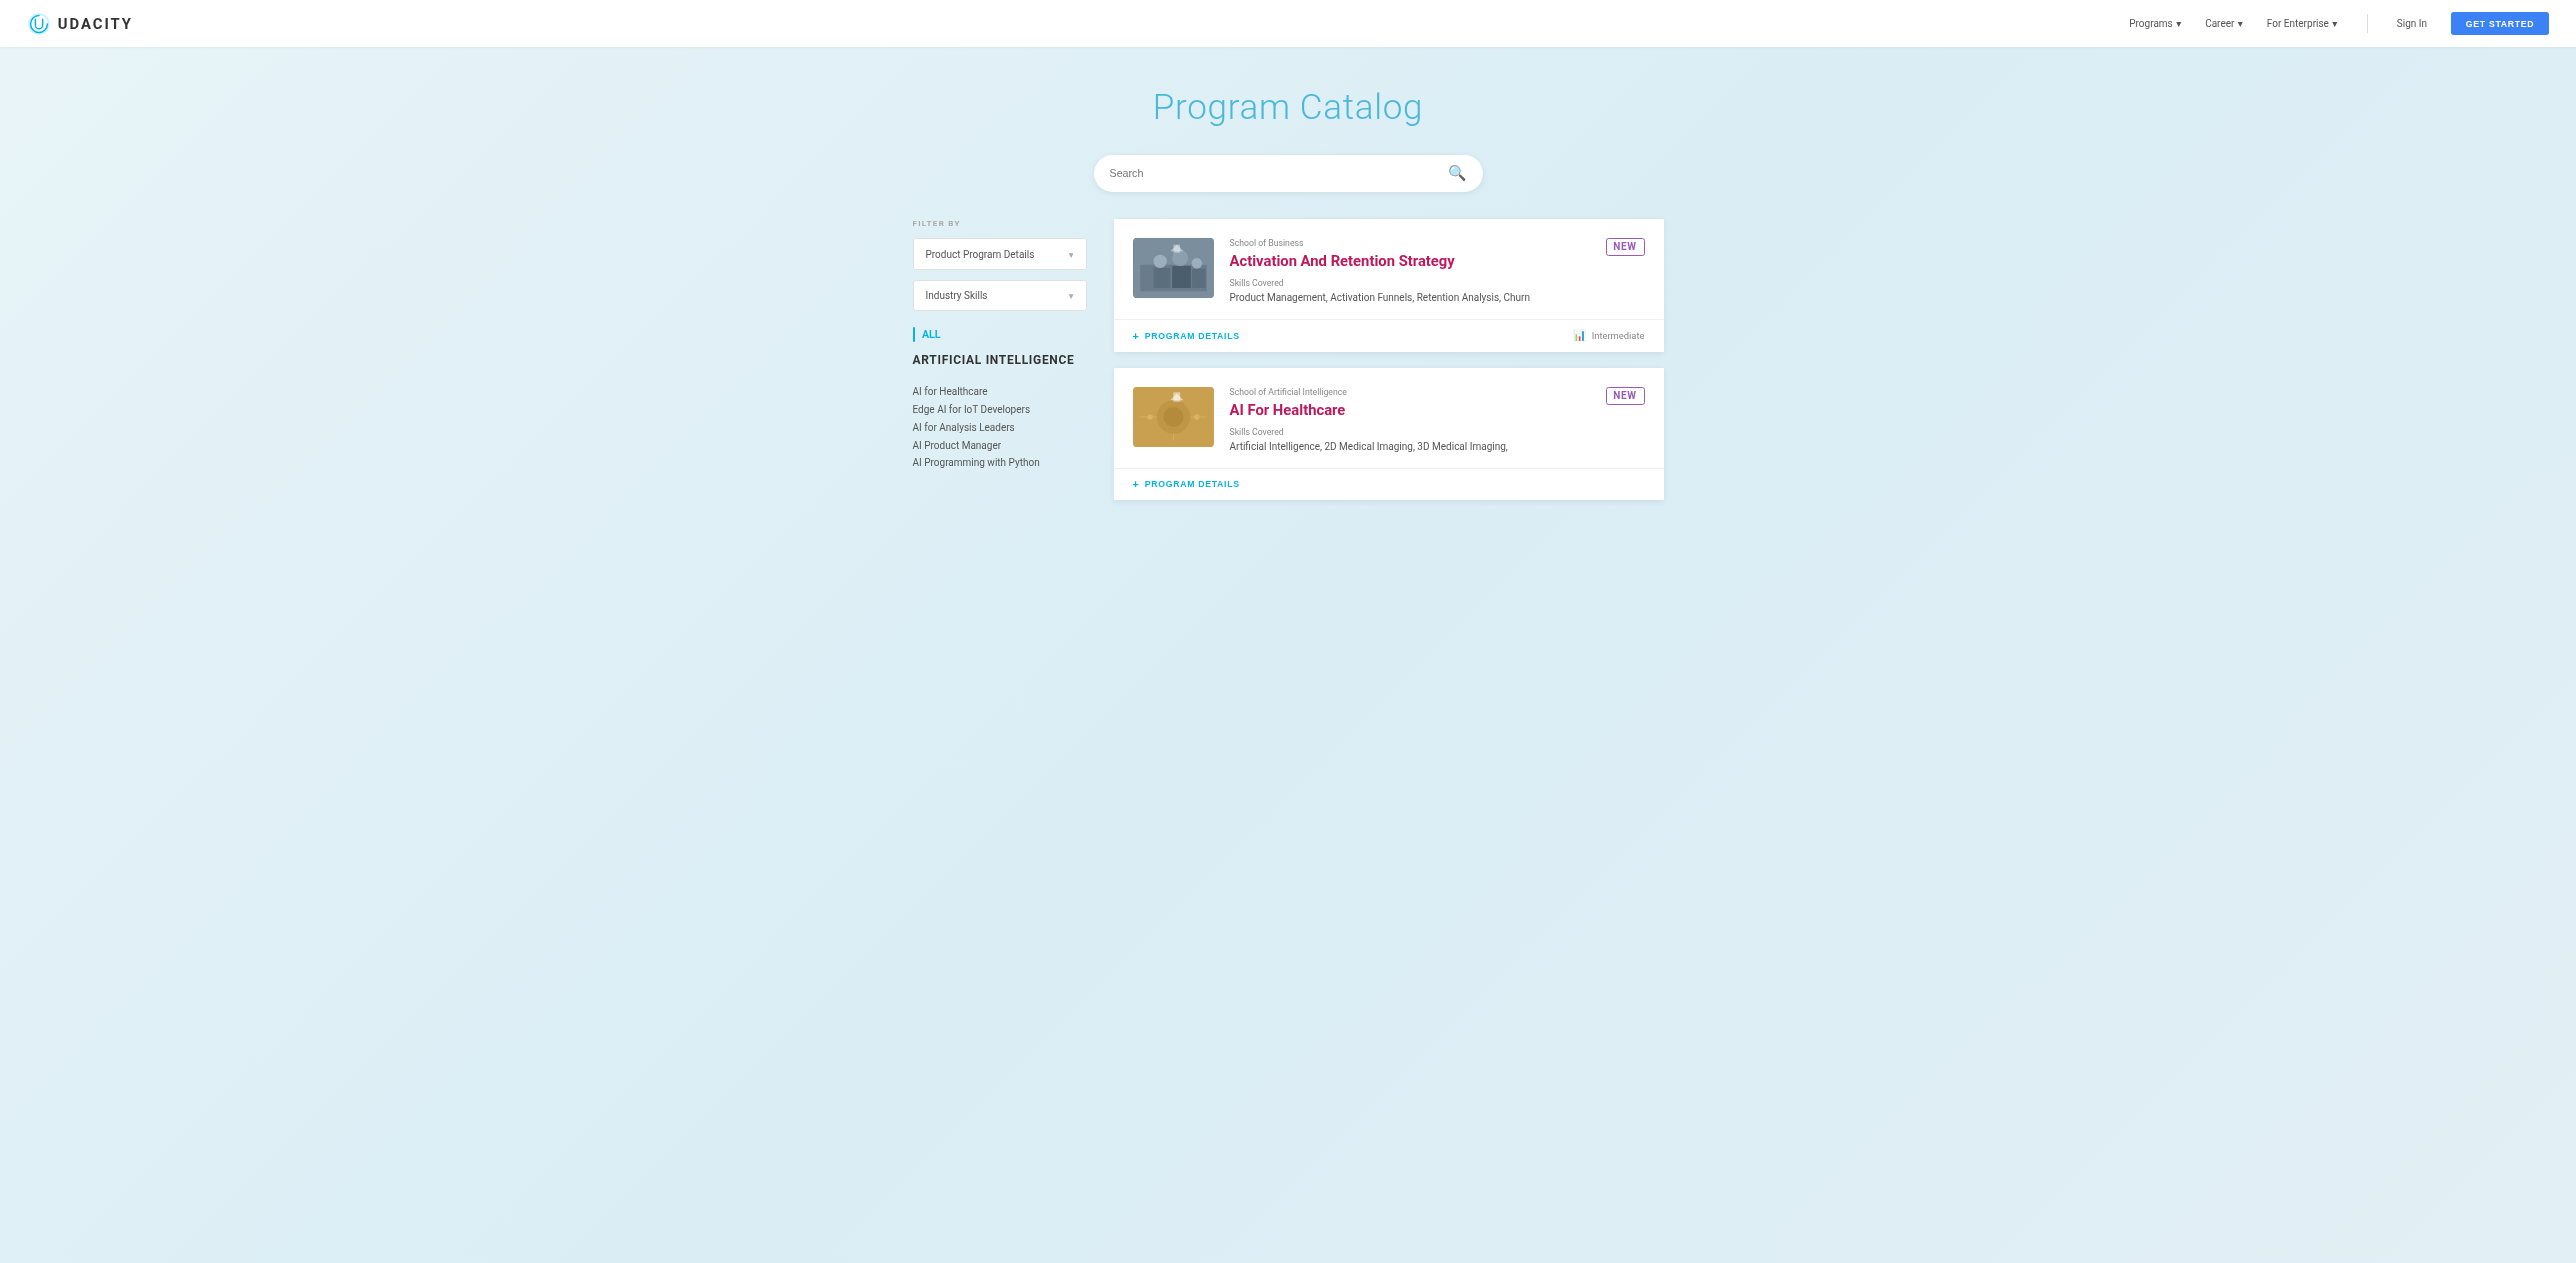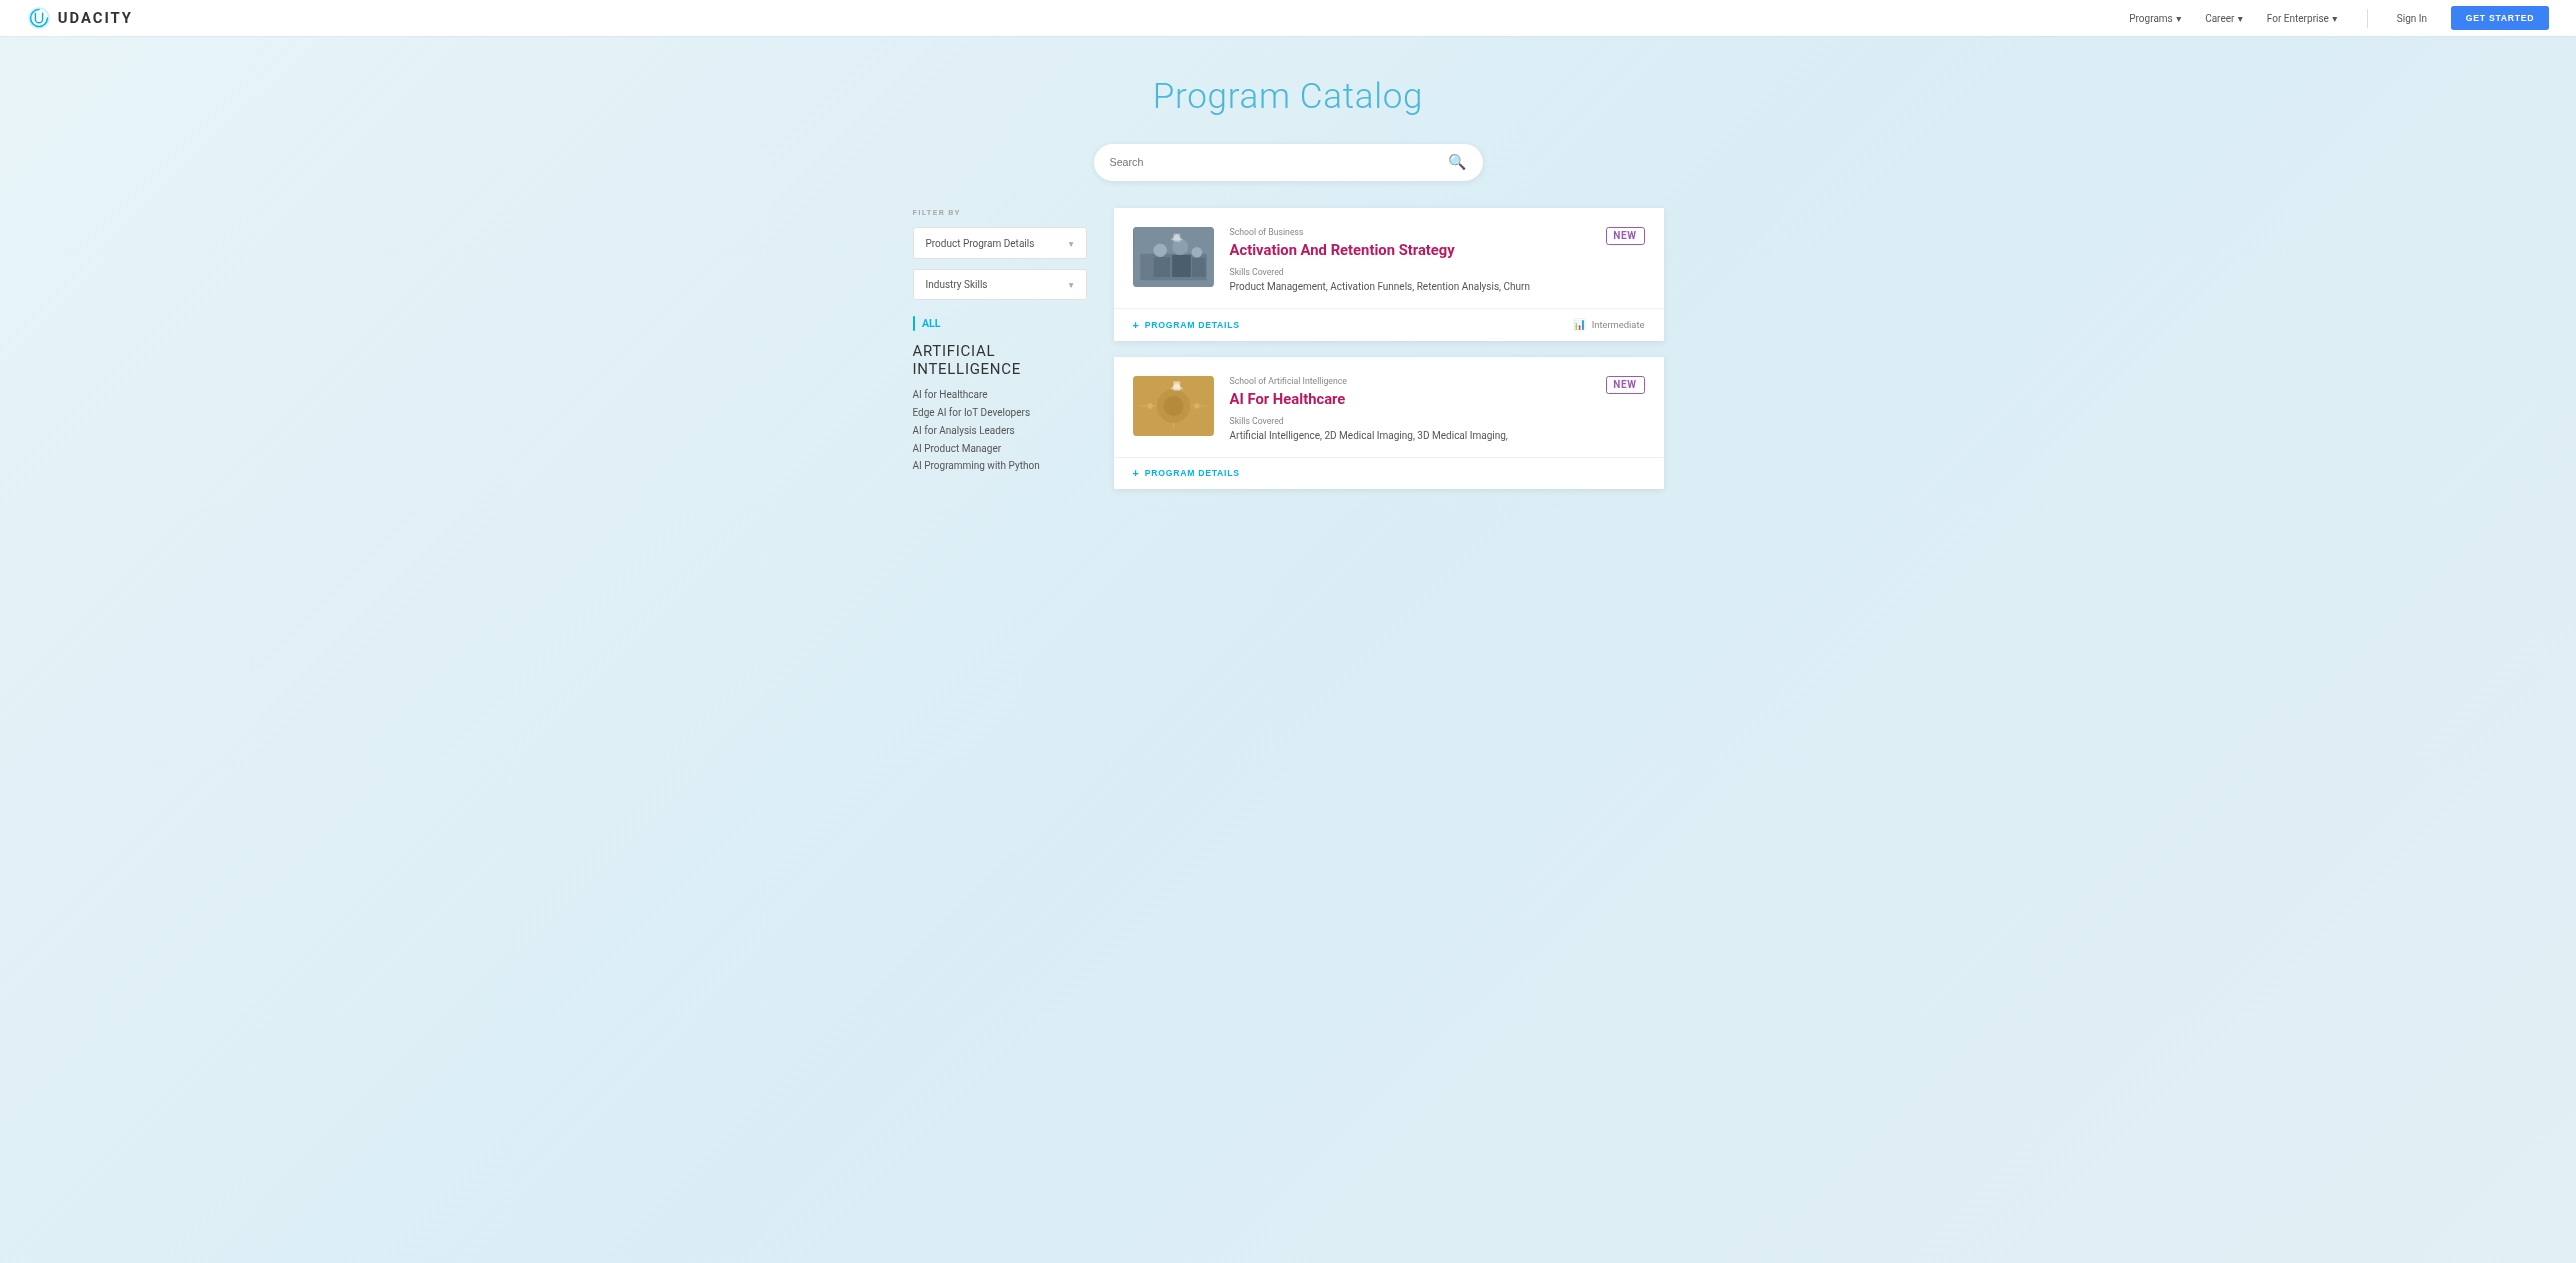--- a/index.html
+++ b/index.html
@@ -8,21 +8,21 @@
       background: linear-gradient(135deg, #e8f4f8 0%, #daedf5 50%, #e2eff5 100%);
       min-height: 100vh;
       color: #333;
     }
 
     
     .navbar {
       display: flex;
       align-items: center;
       padding: 0 27px;
-      height: 36px;
+      height: 47px;
       background: white;
       box-shadow: 0 0.7px 2.7px rgba(0,0,0,0.08);
       position: sticky;
       top: 0;
       z-index: 100;
     }
     .logo-area {
       display: flex;
       align-items: center;
       gap: 6.7px;
@@ -175,25 +175,25 @@
       width: 2.7px;
       height: 14.8px;
       background: #02b3e4;
       border-radius: 1.3px;
     }
 
     .category-section {
       margin-bottom: 13.4px;
     }
     .category-title {
-      font-size: 15px;
-      font-weight: 400;
+      font-size: 12px;
+      font-weight: 700;
       letter-spacing: 0.7px;
       color: #333;
-      margin-bottom: 8px;
+      margin-bottom: 16px;
     }
     .category-item {
       font-size: 10px;
       color: #555;
       padding: 3.4px 0;
       cursor: pointer;
     }
 
     
     .cards-area {

